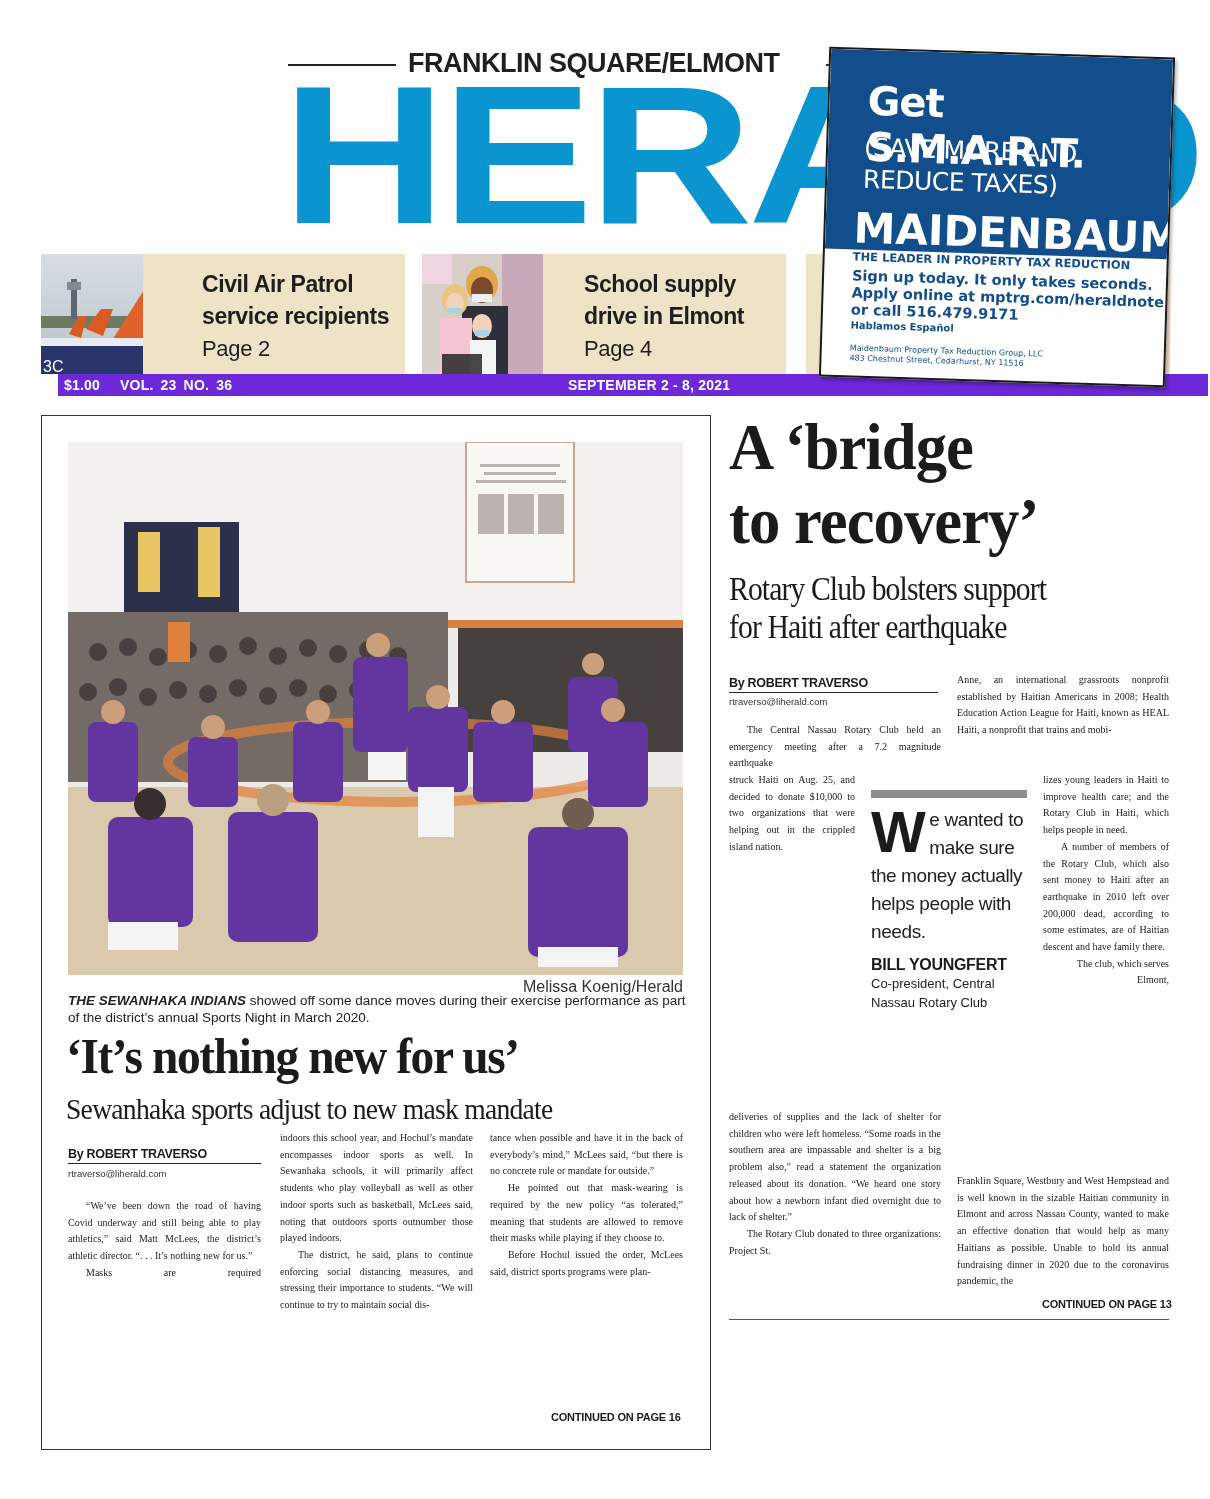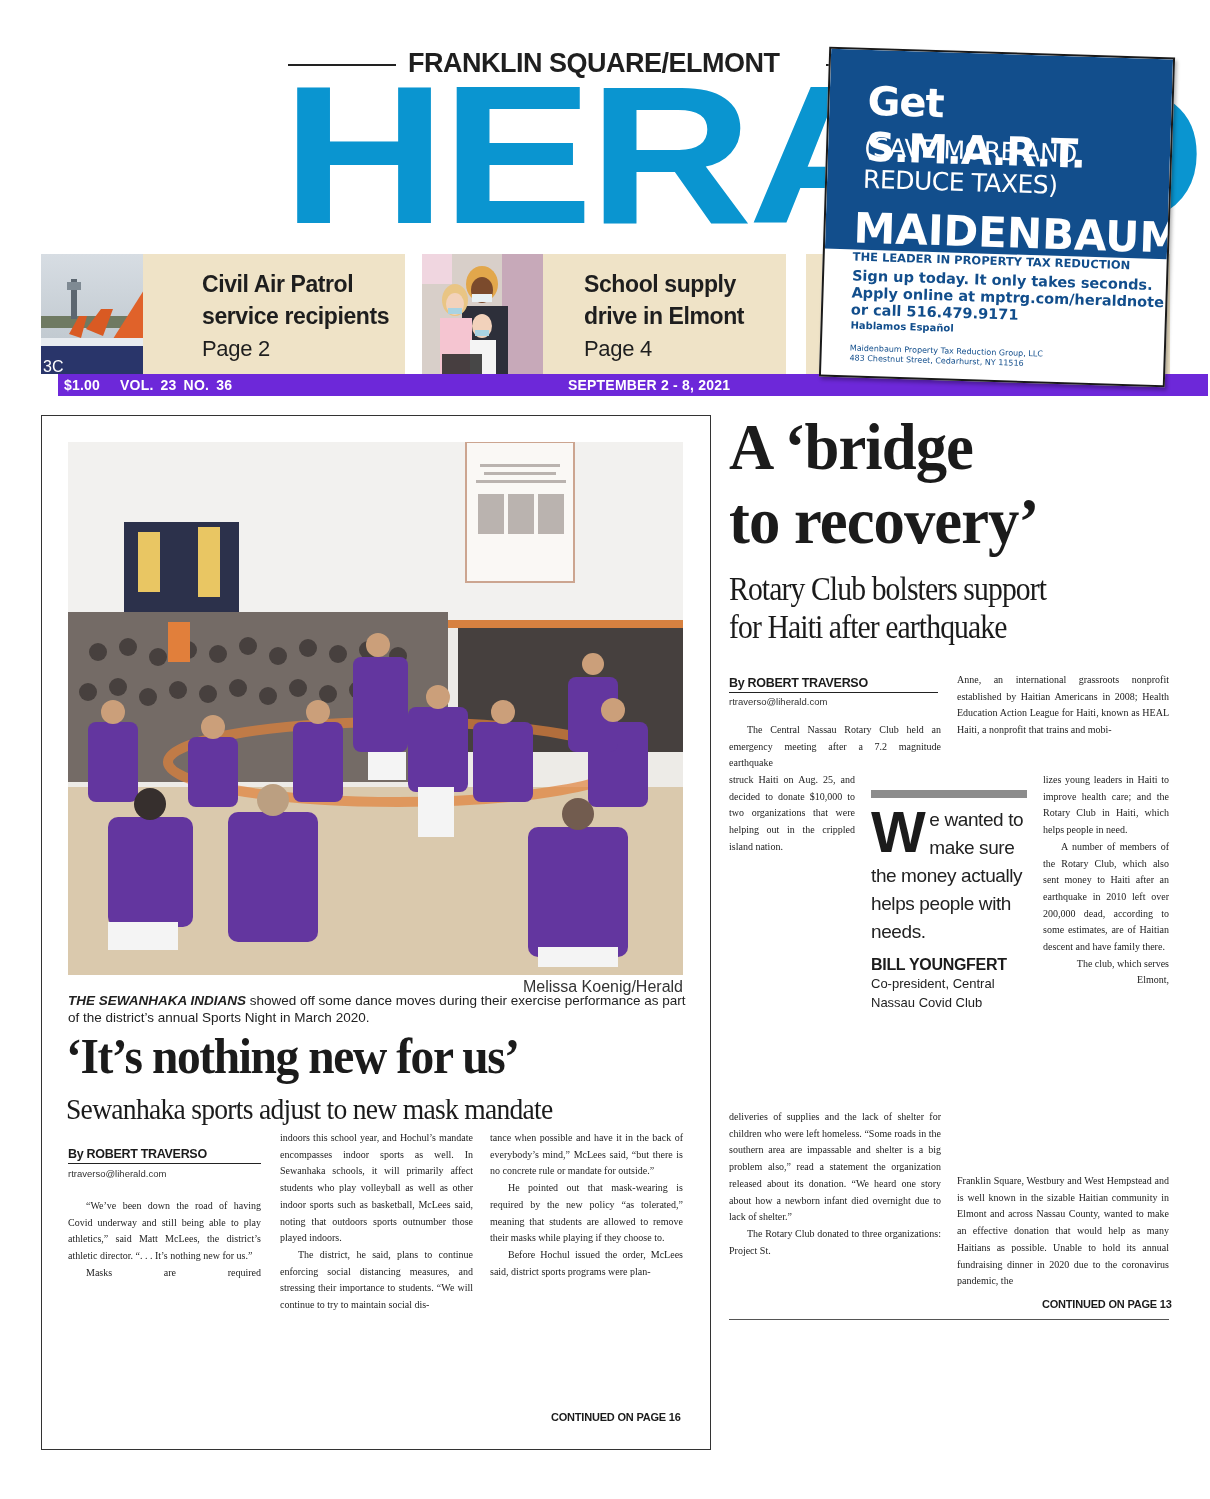--- a/index.html
+++ b/index.html
@@ -296,16 +296,16 @@
   <p class="noind">Franklin Square, Westbury and West Hempstead and is well known in the sizable Haitian community in Elmont and across Nassau County, wanted to make an effective donation that would help as many Haitians as possible. Unable to hold its annual fundraising dinner in 2020 due to the coronavirus pandemic, the</p>
 </div>
 <div class="contd" style="left:1042px;top:1298px;">CONTINUED ON PAGE 13</div>
 
 <div class="pull">
   <div class="bar"></div>
   <div class="quote">
     <span class="dropcap">W</span><span>e wanted to make sure the money actually helps people with needs.</span>
   </div>
   <div class="who">BILL YOUNGFERT</div>
-  <div class="role">Co-president, Central Nassau Covid Club</div>
+  <div class="role">Co-president, Central Nassau Rotary Club</div>
 </div>
 
 <div class="rule-bottom"></div>
 
 </body></html>

